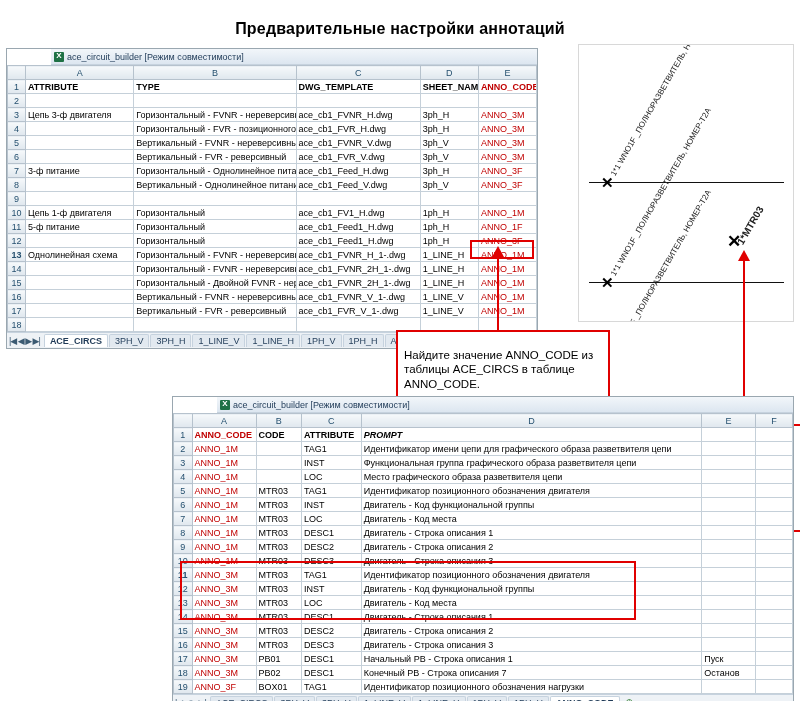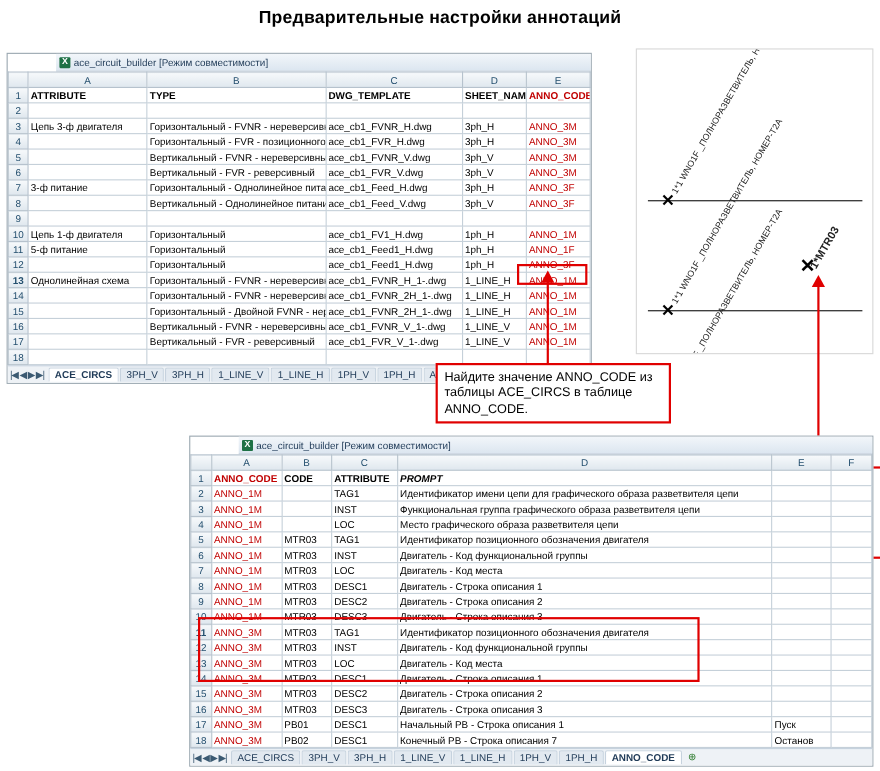--- a/index.html
+++ b/index.html
@@ -6,21 +6,21 @@
   body{
     width:800px;height:701px;
     background:#ffffff;
     font-family:"Liberation Sans", sans-serif;
     font-size:11px;
     color:#000;
     position:relative;
     overflow:hidden;
   }
   .page-title{
-    position:absolute;top:8px;left:0;width:800px;
+    position:absolute;top:20px;left:0;width:800px;
     text-align:center;
     font-size:16px;font-weight:bold;
     letter-spacing:.2px;
   }
 
   
   .xl{
     position:absolute;
     background:#ffffff;
     border:1px solid #9aa7b0;
@@ -95,21 +95,21 @@
   #sheet-top .grid td{height:13px;}
 
   
   #sheet-bottom{left:172px;top:396px;width:620px;}
 
   
   .callout{
     position:absolute;
     border:2px solid #e00000;
     background:#ffffff;
-    padding:4px 6px;
+    padding:16px 6px;
     font-size:11.5px;
     line-height:1.25;
     color:#000;
   }
   #callout-1{left:396px;top:330px;width:198px;}
   #callout-2{left:620px;top:424px;width:172px;}
 
   
   .arrow{position:absolute;background:#e00000;}
   .arrow-head{
@@ -540,20 +540,29 @@
         </tr>
         <tr>
           <td class="rowhead">18</td>
           <td style="color: rgb(192, 0, 0);">ANNO_3M</td>
           <td>PB02</td>
           <td>DESC1</td>
           <td>Конечный РВ - Строка описания 7</td>
           <td>Останов</td>
           <td></td>
         </tr>
+        <tr>
+          <td class="rowhead">19</td>
+          <td style="color: rgb(192, 0, 0);">ANNO_3F</td>
+          <td>BOX01</td>
+          <td>TAG1</td>
+          <td>Идентификатор позиционного обозначения нагрузки</td>
+          <td></td>
+          <td></td>
+        </tr>
       </tbody>
   </table>
   <div class="sheettabs">
     <span class="navbtns">|◀ ◀ ▶ ▶|</span>
     <span id="bottom-tabs" style="display:flex">
         <span class="tab">ACE_CIRCS</span>
         <span class="tab">3PH_V</span>
         <span class="tab">3PH_H</span>
         <span class="tab">1_LINE_V</span>
         <span class="tab">1_LINE_H</span>

